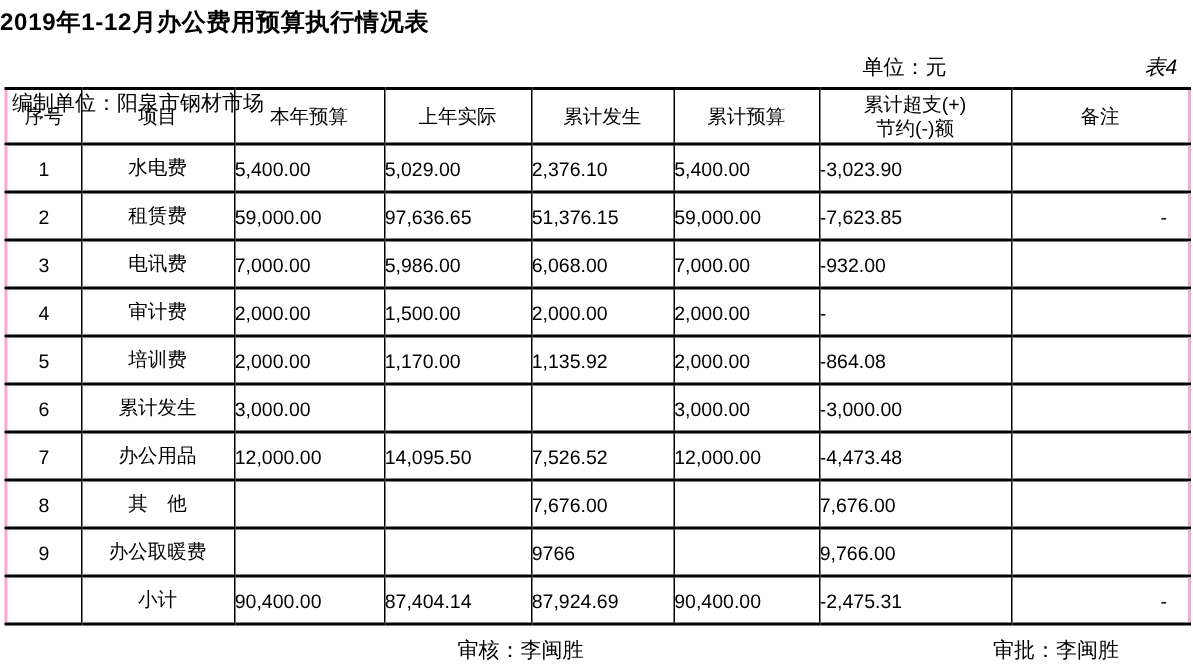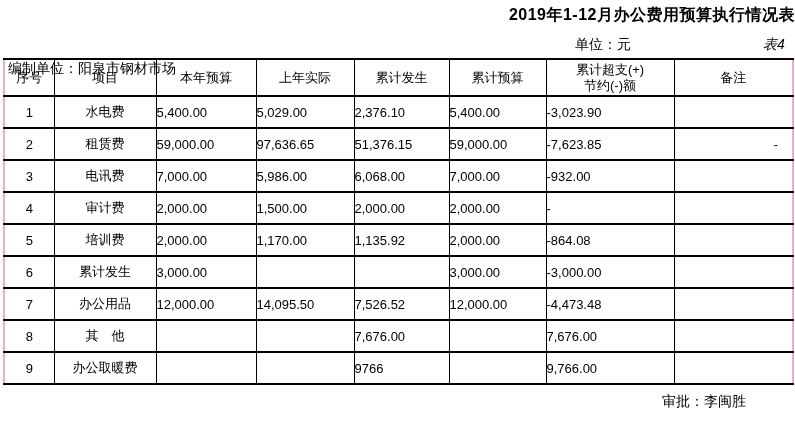--- a/index.html
+++ b/index.html
@@ -6,21 +6,21 @@
   html, body {
     width: 795px; height: 448px;
     background: #ffffff;
     color: #000000;
     font-family: "Liberation Sans", "DejaVu Sans", sans-serif;
     overflow: hidden;
   }
   .page { width: 795px; height: 448px; position: relative; }
 
   .title {
-    text-align: right;
+    text-align: left;
     font-size: 16px;
     font-weight: bold;
     padding-top: 5px;
     letter-spacing: 0.5px;
     height: 30px;
   }
 
   .meta-row {
     position: relative;
     height: 28px;
@@ -187,20 +187,31 @@
         <tr>
           <td class="c0">9</td>
           <td class="c1">办公取暖费</td>
           <td class="c2"></td>
           <td class="c3"></td>
           <td class="c4">9766</td>
           <td class="c5"></td>
           <td class="c6">9,766.00</td>
           <td class="c7"></td>
         </tr>
+        <tr>
+          <td class="c0"></td>
+          <td class="c1">小计</td>
+          <td class="c2">90,400.00</td>
+          <td class="c3">87,404.14</td>
+          <td class="c4">87,924.69</td>
+          <td class="c5">90,400.00</td>
+          <td class="c6">-2,475.31</td>
+          <td class="c7">-</td>
+        </tr>
       </tbody>
   </table>
 
   <div class="footer-row">
+    <span class="footer-reviewer">审核：李闽胜</span>
     <span class="footer-approver">审批：李闽胜</span>
   </div>
 
 </div>
 
 </body></html>

